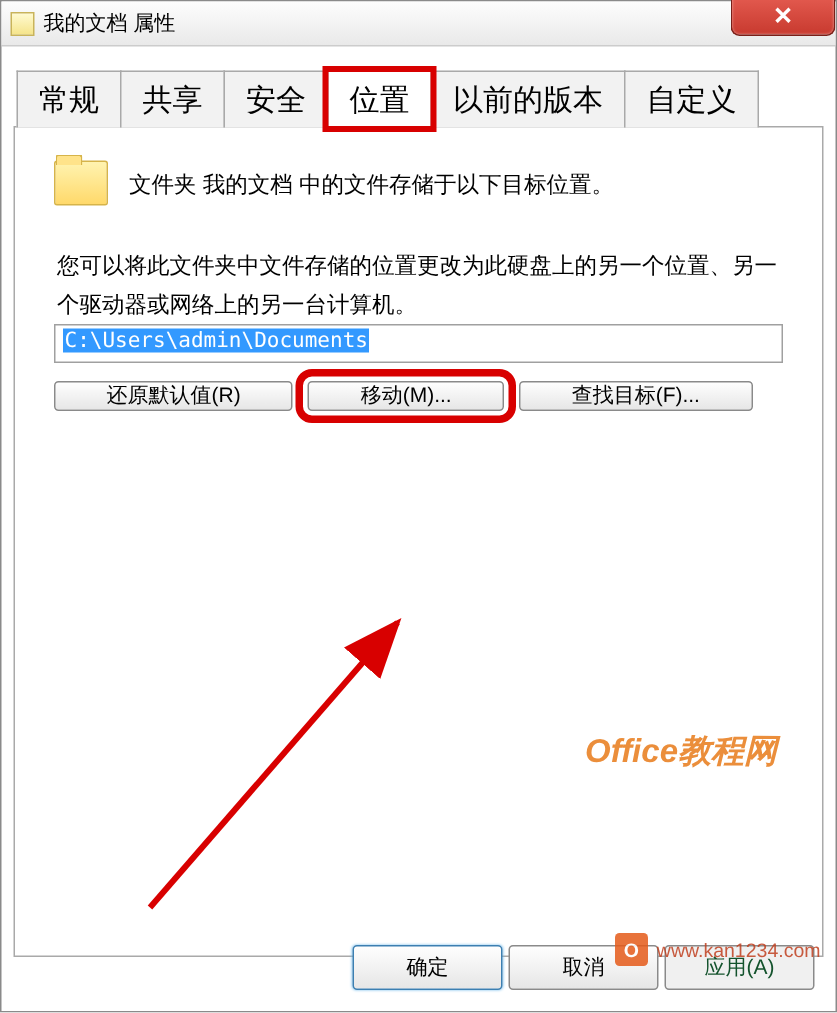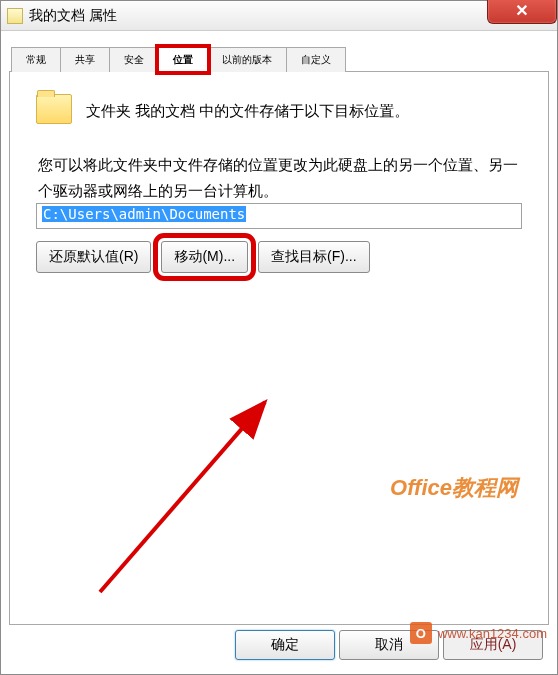--- a/index.html
+++ b/index.html
@@ -58,33 +58,32 @@
       gap: 0;
       position: relative;
       z-index: 2;
       margin-left: 2px;
     }
     .tab {
       padding: 5px 14px 5px 14px;
       border: 1px solid #a9a9a9;
       border-bottom: none;
       background: #f2f2f2;
-      font-size: 10px;
+      font-size: 20px;
       margin-right: -1px;
       cursor: pointer;
     }
     .tab.active {
       background: #fff;
       position: relative;
       z-index: 3;
     }
     .tab.highlight {
       outline: 4px solid #d80000;
       outline-offset: -1px;
-      font-weight: bold;
     }
     .tab-panel {
       border: 1px solid #a9a9a9;
       background: #fff;
       height: 554px;
       padding: 20px 26px 12px 26px;
       position: relative;
       margin-top: -1px;
     }
 
@@ -134,22 +133,22 @@
       color: #fff;
       padding: 0 1px;
     }
 
     .btn-row {
       display: flex;
       gap: 10px;
       align-items: center;
     }
     .winbtn {
-      height: 32px;
-      padding: 0 12px;
+      height: 20px;
+      padding: 0 34px;
       border: 1px solid #8a8a8a;
       background: linear-gradient(#fefefe, #e6e6e6);
       border-radius: 3px;
       font-size: 14px;
       font-family: inherit;
       cursor: pointer;
       white-space: nowrap;
     }
     .move-highlight {
       outline: 5px solid #d80000;
@@ -176,21 +175,21 @@
       background: linear-gradient(#fefefe, #e6e6e6);
       border-radius: 3px;
       font-size: 14px;
       cursor: pointer;
     }
     .dlgbtn.default {
       border: 1px solid #3c7fb1;
       box-shadow: 0 0 2px #6bb7ea;
     }
     .dlgbtn.disabled {
-      color: #7f1d1d;
+      color: #14532d;
       background: #f0f0f0;
       cursor: default;
     }
 
     .watermark1 {
       position: absolute;
       right: 30px; bottom: 121px;
       font-size: 22px;
       font-weight: bold;
       font-style: italic;

